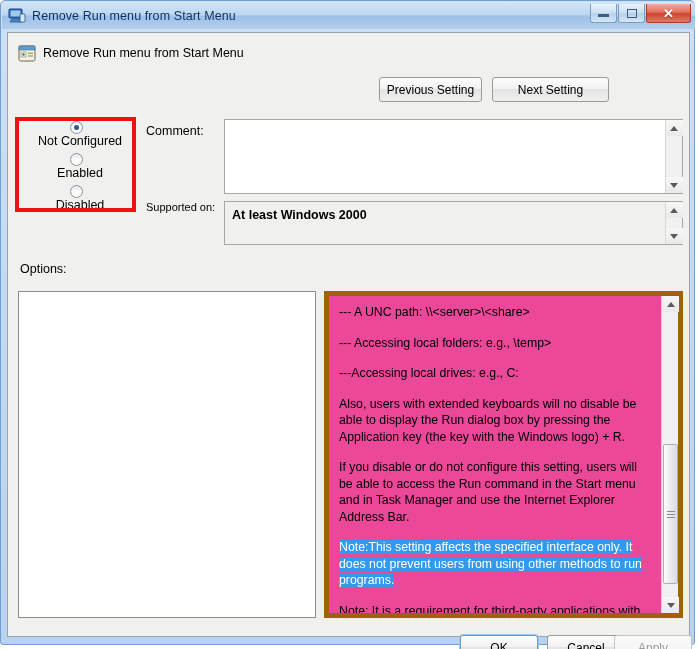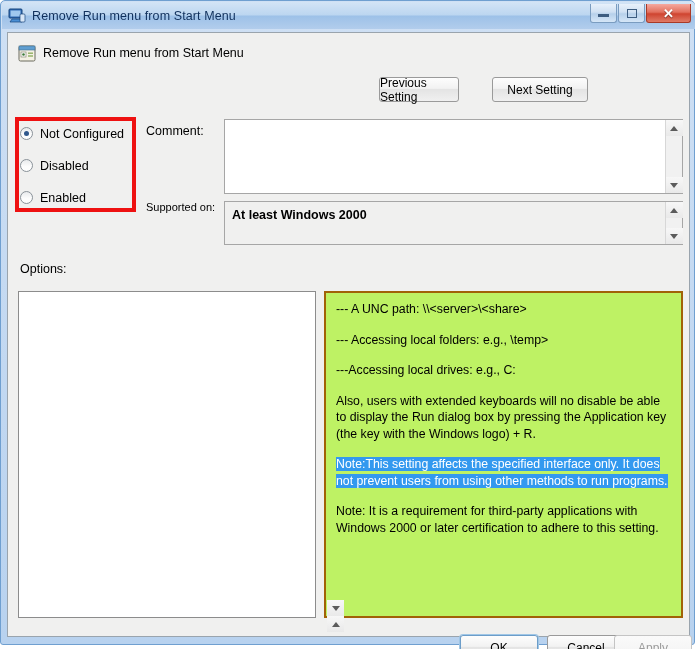--- a/index.html
+++ b/index.html
@@ -137,39 +137,40 @@
     border-radius: 3px;
     box-sizing: border-box;
     display: flex;
     align-items: center;
     justify-content: center;
     cursor: default;
   }
   .btn-prev {
     position: absolute;
     left: 371px; top: 44px;
-    width: 80px; height: 25px;
+    width: 103px; height: 25px;
   }
   .btn-next {
     position: absolute;
     left: 484px; top: 44px;
-    width: 96px; height: 25px;
+    width: 117px; height: 25px;
   }
 
   
   .radio-group {
     position: absolute;
     left: 12px; top: 88px;
     width: 120px;
   }
   .radio-row {
     display: flex;
     align-items: center;
     height: 25px;
     margin-bottom: 7px;
+    flex-direction: column;
   }
   .radio {
     width: 13px; height: 13px;
     border-radius: 50%;
     border: 1px solid #8a9299;
     background: linear-gradient(to bottom, #e8eaec 0%, #fdfdfd 60%);
     box-sizing: border-box;
     margin-right: 7px;
     position: relative;
     flex: 0 0 auto;
@@ -283,25 +284,24 @@
     left: 10px; top: 258px;
     width: 298px; height: 327px;
     background: #ffffff;
     border: 1px solid #8c8c8c;
     box-sizing: border-box;
   }
   .help-panel {
     position: absolute;
     left: 316px; top: 258px;
     width: 359px; height: 327px;
-    background: #bef264;
-    border: 2px solid #a16207;
-    box-sizing: border-box;
-    display: flex;
-    flex-direction: column;
+    background: #ec4899;
+    border: 5px solid #a16207;
+    box-sizing: border-box;
+    display: flex;
   }
   .help-text {
     flex: 1 1 auto;
     padding: 8px 10px 0 10px;
     overflow: hidden;
     font-size: 12.3px;
     line-height: 16.5px;
     color: #000;
   }
   .help-text p {
@@ -416,25 +416,25 @@
       <div class="btn btn-next">Next Setting</div>
     </div>
 
     <div class="radio-group">
       <div class="radio-row">
         <span class="radio checked"></span>
         <span class="radio-label">Not Configured</span>
       </div>
       <div class="radio-row">
         <span class="radio"></span>
-        <span class="radio-label">Disabled</span>
+        <span class="radio-label">Enabled</span>
       </div>
       <div class="radio-row">
         <span class="radio"></span>
-        <span class="radio-label">Enabled</span>
+        <span class="radio-label">Disabled</span>
       </div>
     </div>
     <div class="annotation-box"></div>
 
     <span class="lbl-comment">Comment:</span>
     <div class="field comment-box">
       <div class="field-text"></div>
       <div class="sbar">
         <div class="sbar-arrow">
             <span class="arrow-up"></span>
@@ -462,20 +462,21 @@
     <span class="lbl-help">Help:</span>
 
     <div class="options-panel"></div>
 
     <div class="help-panel">
       <div class="help-text">
         <p><span>--- A UNC path: \\&lt;server&gt;\&lt;share&gt;</span></p>
         <p><span>--- Accessing local folders: e.g., \temp&gt;</span></p>
         <p><span>---Accessing local drives:  e.g., C:</span></p>
         <p><span>Also, users with extended keyboards will no disable be able to display the Run dialog box by pressing the Application key (the key with the Windows logo) + R.</span></p>
+        <p><span>If you disable or do not configure this setting, users will be able to access the Run command in the Start menu and in Task Manager and use the Internet Explorer Address Bar.</span></p>
         <p class="highlighted"><span>Note:This setting affects the specified interface only. It does not prevent users from using other methods to run programs.</span></p>
         <p><span>Note: It is a requirement for third-party applications with Windows 2000 or later certification to adhere to this setting.</span></p>
       </div>
       <div class="help-sbar">
         <div class="sbar-arrow top">
             <span class="arrow-up"></span>
           </div>
         <div class="sbar-thumb">
             <span class="grip"></span>
           </div>

